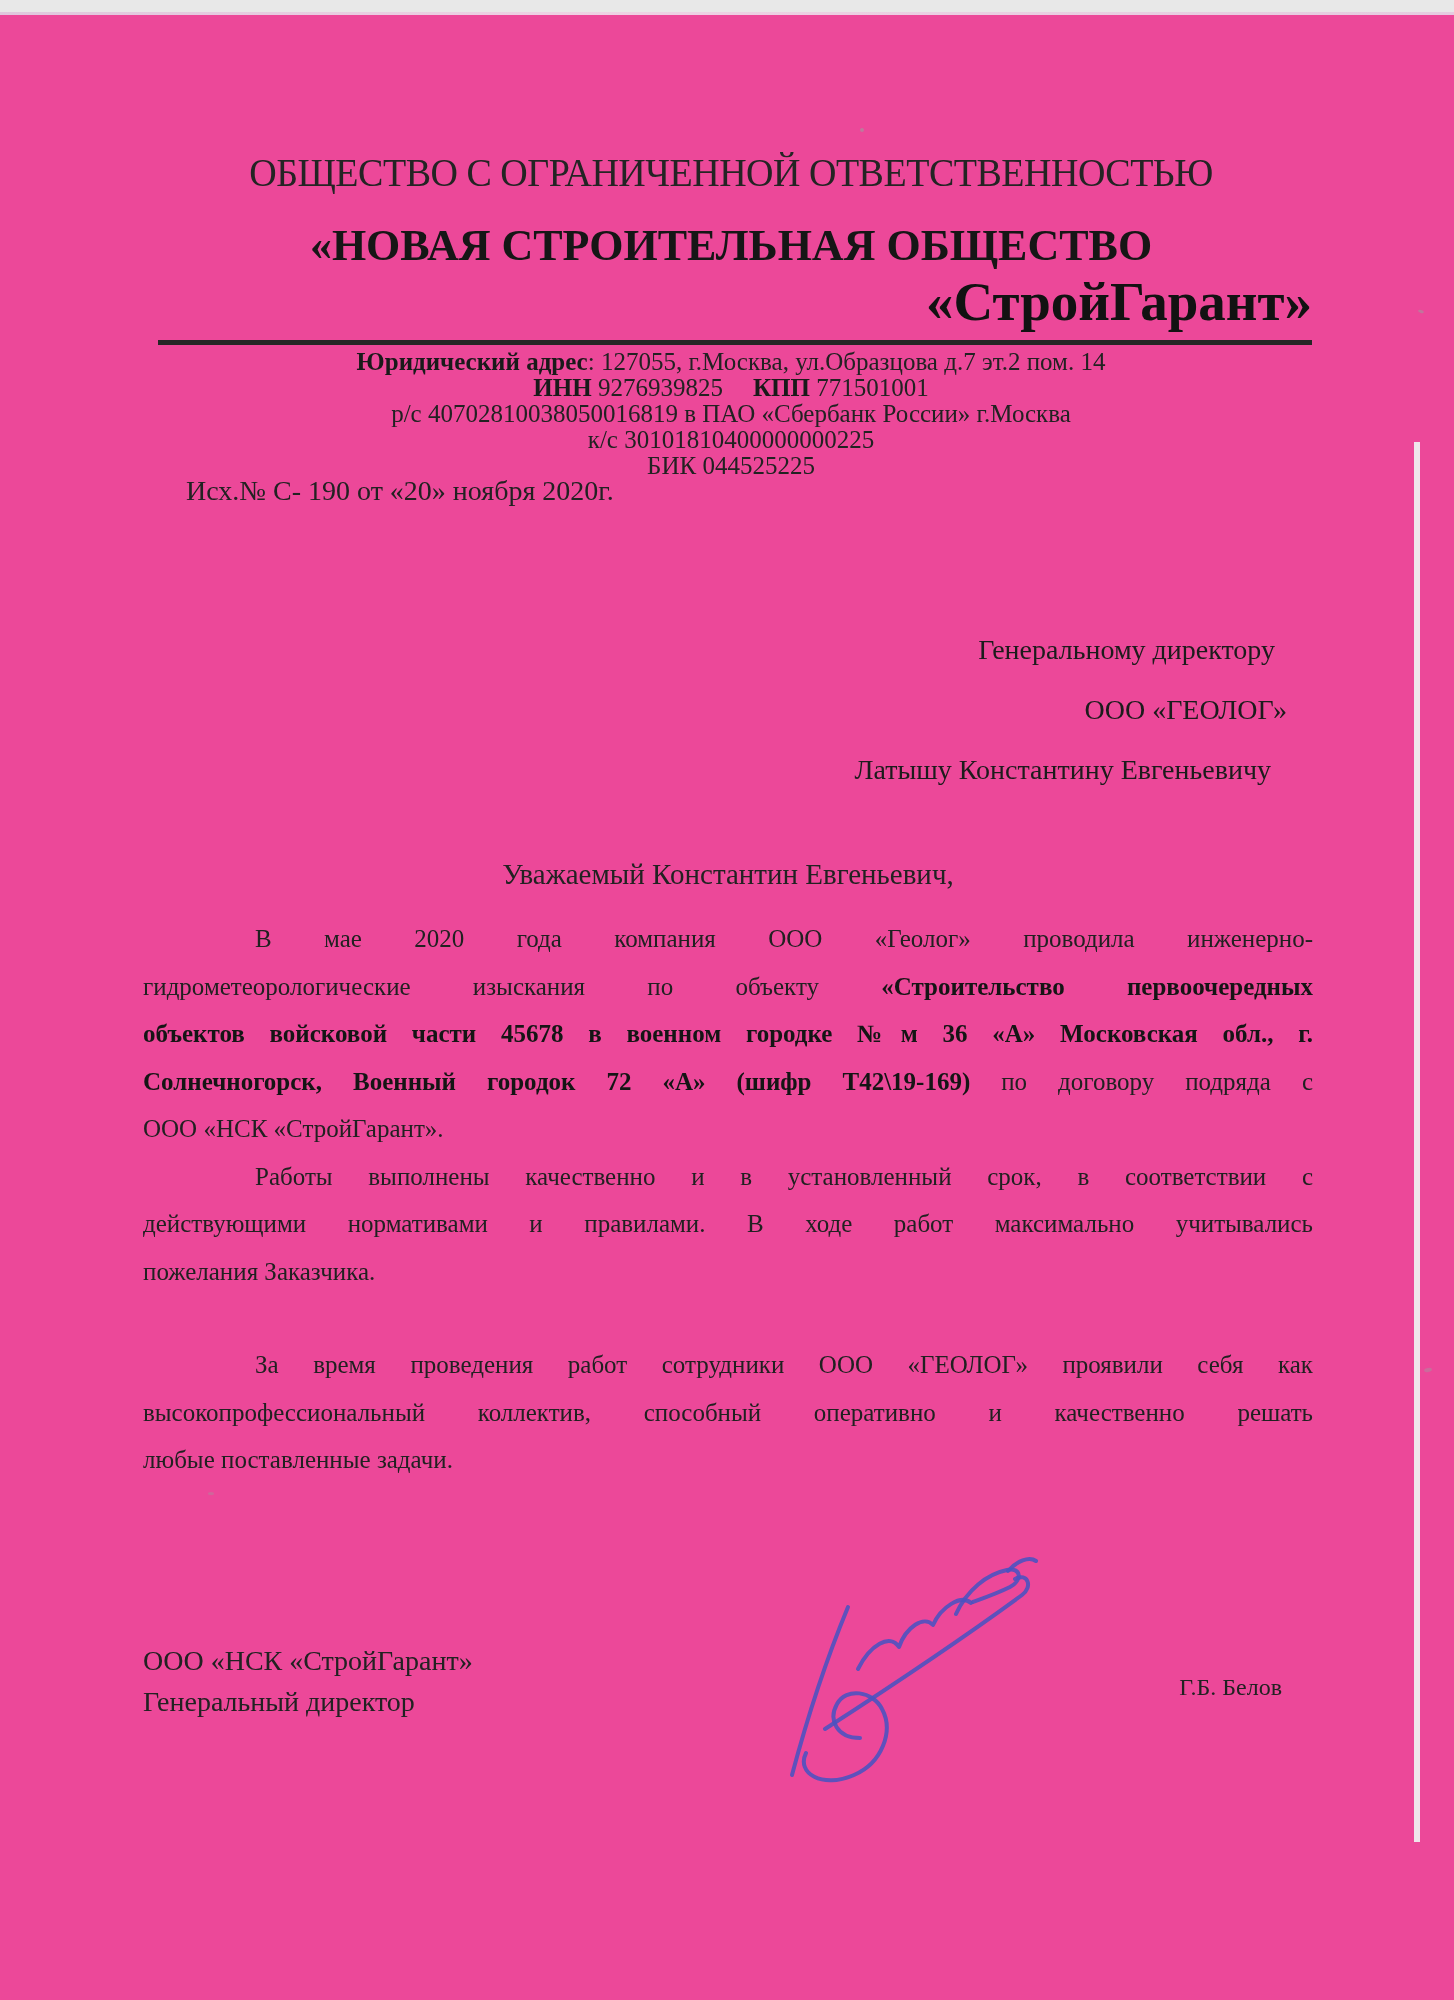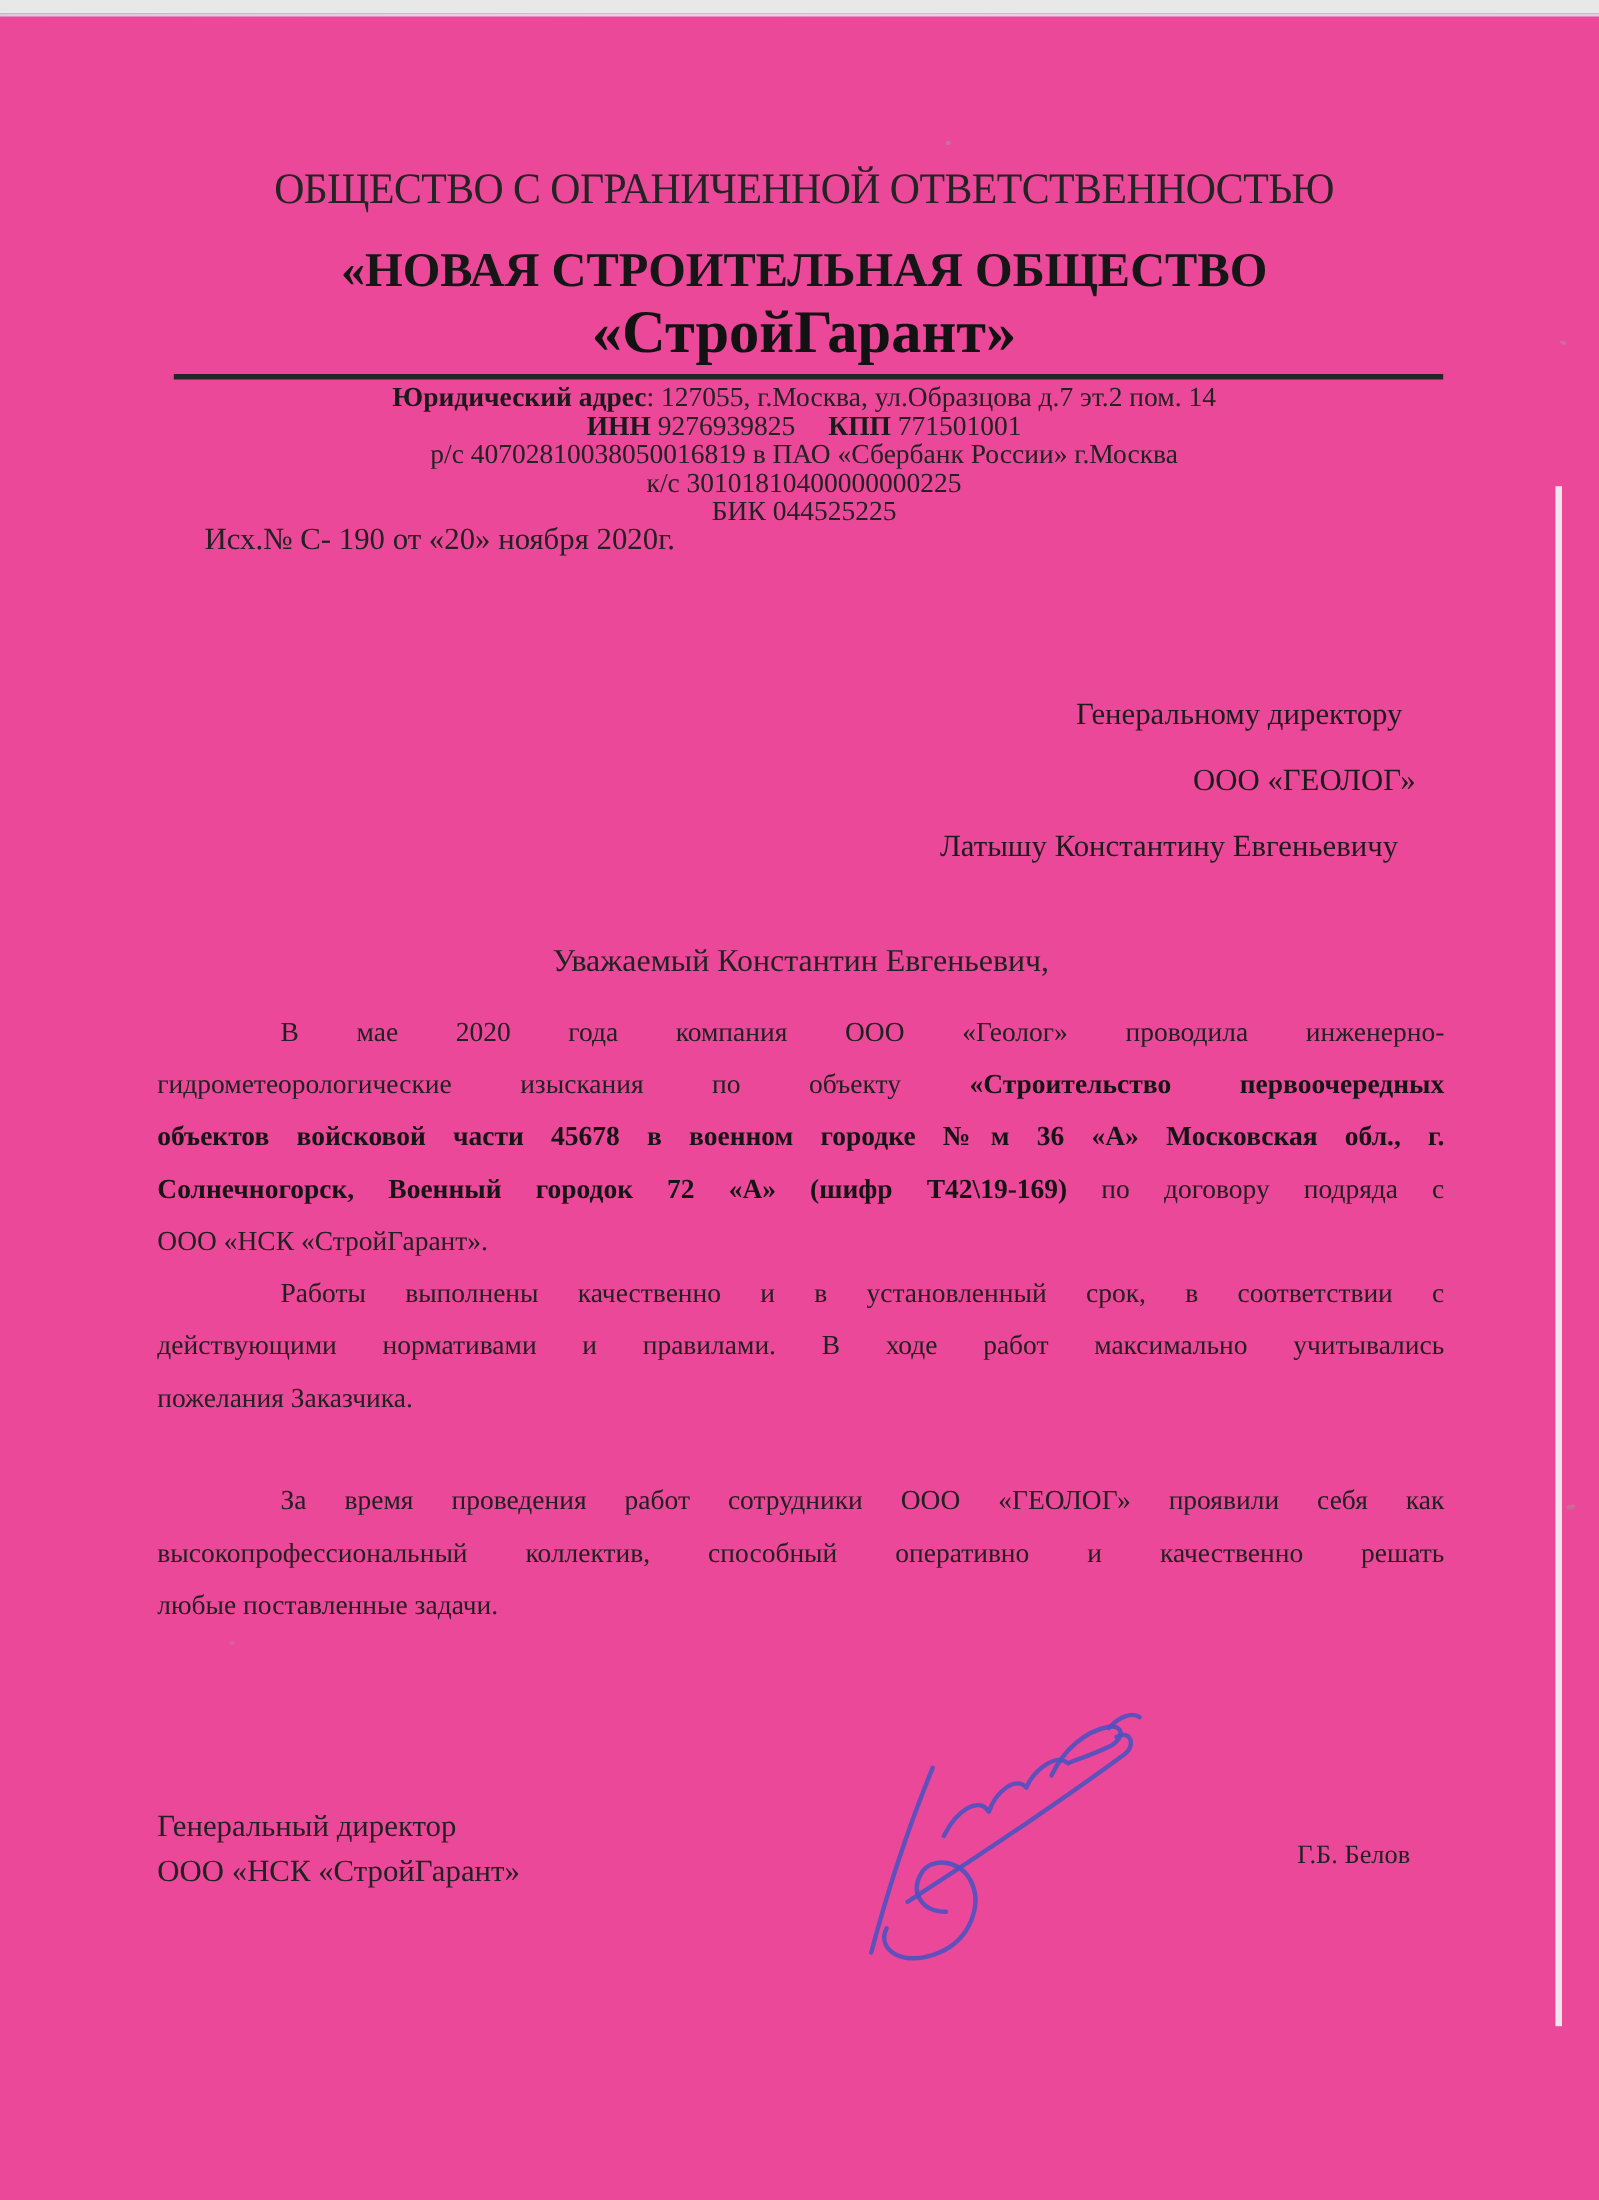--- a/index.html
+++ b/index.html
@@ -21,21 +21,21 @@
   .speck.b { left:1418px; top:298px; width:6px; height:3px; opacity:.5; transform:rotate(20deg); }
   .speck.c { left:1424px; top:1356px; width:8px; height:4px; opacity:.4; transform:rotate(-12deg); }
   .speck.d { left:208px; top:1480px; width:6px; height:3px; opacity:.35; }
   
   .org-type { position:absolute; left:150px; top:138px; width:1162px;
     text-align:center; font-size:38px; letter-spacing:-0.5px; color:#242424;
     transform:scaleY(1.04); }
   .company-1 { position:absolute; left:150px; top:208px; width:1162px;
     text-align:center; font-size:44px; font-weight:bold; color:#161616; }
   .company-2 { position:absolute; left:150px; top:258px; width:1162px;
-    text-align:center; font-size:55px; font-weight:bold; color:#121212; }
+    text-align:right; font-size:55px; font-weight:bold; color:#121212; }
   .head-rule { position:absolute; left:158px; top:328px; width:1154px; height:5px;
     background:#262626; }
   .req-block { position:absolute; left:150px; top:337px; width:1162px;
     text-align:center; font-size:25px; line-height:26px; color:#222; }
   .req-block b { color:#1a1a1a; }
   .kpp-gap { margin-left:30px; }
   .ref-line { position:absolute; left:186px; top:463px; font-size:28px; color:#222; }
   
   .recipient { position:absolute; right:167px; top:608px; width:540px;
     text-align:right; font-size:28px; font-weight:normal; line-height:60px; color:#1c1c1c; }
@@ -109,22 +109,22 @@
         <div class="body-line last"><span>пожелания Заказчика.</span></div>
       </div>
       <div class="para gap-before">
         <div class="body-line indent"><span>За время проведения работ сотрудники ООО «ГЕОЛОГ» проявили себя как</span></div>
         <div class="body-line"><span>высокопрофессиональный коллектив, способный оперативно и качественно решать</span></div>
         <div class="body-line last"><span>любые поставленные задачи.</span></div>
       </div>
     </div>
 
   <div class="sig-titles">
+    <div>ООО «НСК «СтройГарант»</div>
     <div>Генеральный директор</div>
-    <div>ООО «НСК «СтройГарант»</div>
   </div>
 
   <svg class="sig-ink" viewBox="0 0 280 270">
     <path d="M22,258 C34,213 54,148 78,90"></path>
     <path d="M36,236 C26,256 52,272 84,258 C112,246 124,214 112,192 C103,174 76,170 67,187 C58,203 67,221 90,221"></path>
     <path d="M88,152 C100,128 120,116 129,130 C136,110 154,98 163,108 C171,90 191,77 201,86"></path>
     <path d="M55,212 C120,170 192,122 252,78 C263,70 258,55 245,62"></path>
     <path d="M186,97 C197,73 217,57 237,53 C251,50 253,63 240,70 C228,76 214,81 203,85"></path>
     <path d="M238,54 C247,44 259,39 266,44"></path>
   </svg>

